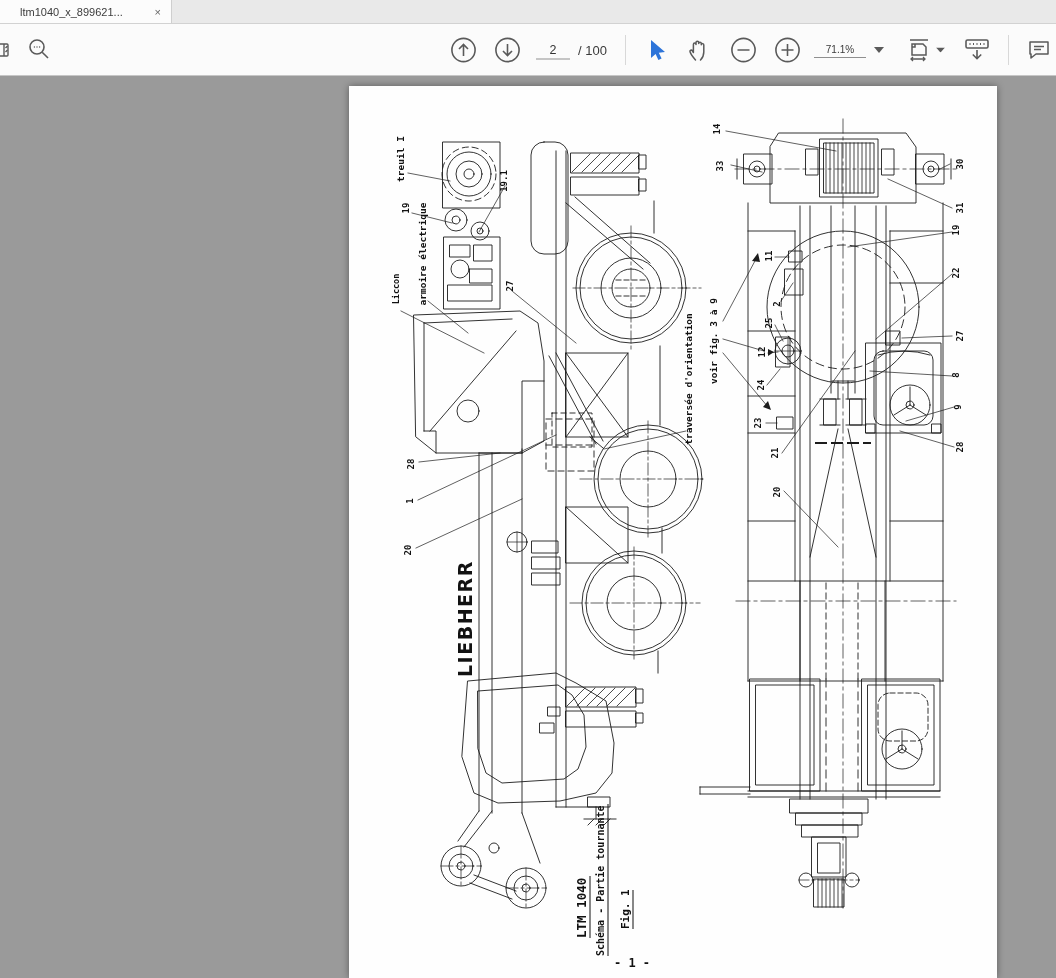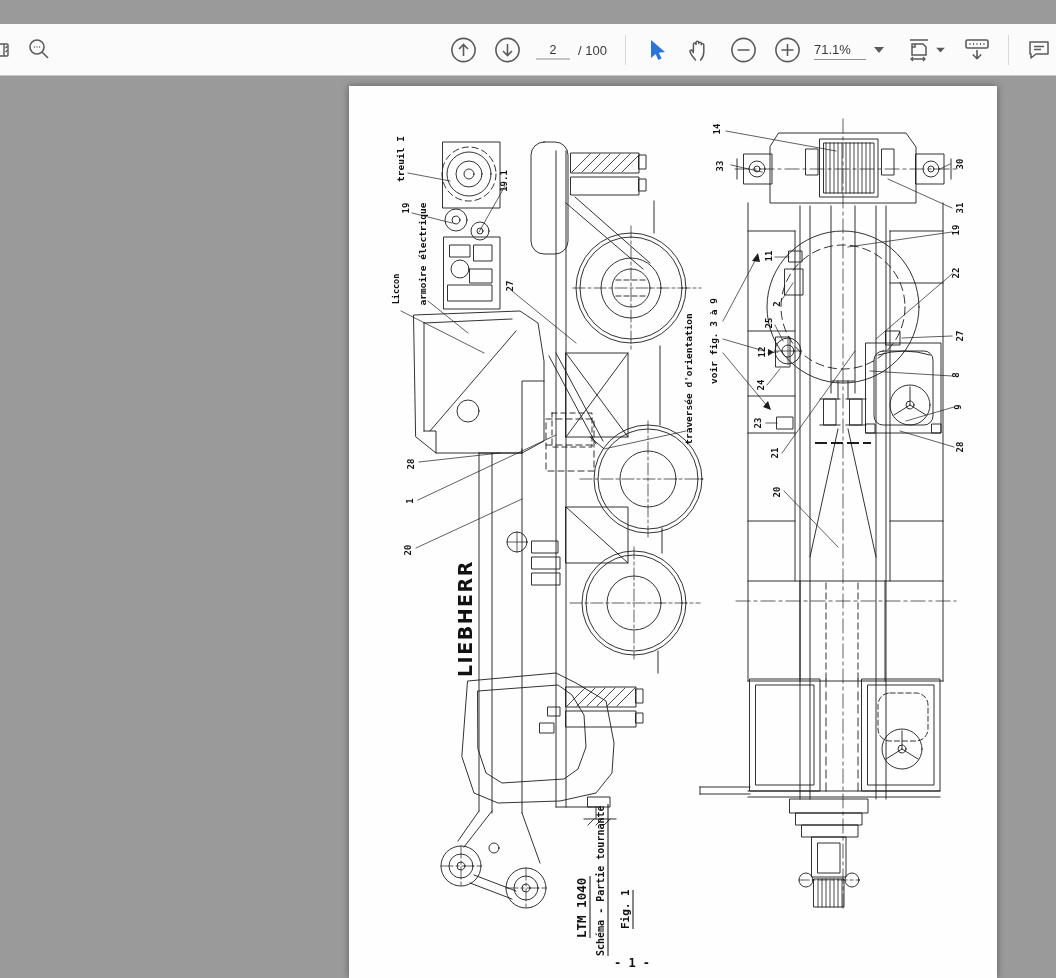--- a/index.html
+++ b/index.html
@@ -19,33 +19,39 @@
     border-bottom:1px solid #c6c6c6;}
   .tbtn{position:absolute;top:50%;transform:translateY(-50%);display:flex;
     align-items:center;justify-content:center;}
   .tb-sep{position:absolute;top:50%;transform:translateY(-50%);width:1px;height:30px;background:#d8d8d8;}
   .pg-input{position:absolute;top:50%;transform:translateY(-50%);left:536px;width:34px;
     border:none;border-bottom:1px solid #8f8f8f;background:transparent;text-align:center;
     font-size:12.5px;color:#333;font-family:"Liberation Sans",sans-serif;padding:2px 0;}
   .pg-total{position:absolute;top:50%;transform:translateY(-50%);left:578px;
     font-size:13px;color:#3a3a3a;}
   .zoom-val{position:absolute;top:50%;transform:translateY(-50%);left:814px;width:52px;
-    border-bottom:1px solid #8f8f8f;font-size:13px;color:#3a3a3a;padding:2px 0;}
+    border-bottom:1px solid #8f8f8f;font-size:10px;color:#3a3a3a;text-align:center;padding:2px 0;}
 
   
   .canvas{position:absolute;top:76px;left:0;right:0;bottom:0;background:#9a9a9a;}
   .pdf-page{position:absolute;left:349px;top:10px;width:648px;height:892px;background:#fefefe;
     box-shadow:0 0 7px rgba(0,0,0,.40);}
   svg text{user-select:none;}
 </style>
 </head>
 <body>
 
 <div class="app">
 
+  <div class="tabbar">
+    <div class="tab">
+      <span class="tab-title">ltm1040_x_899621...</span>
+      <span class="tab-close">×</span>
+    </div>
+  </div>
 
   <div class="toolbar">
 
     <div class="tbtn" style="left:-8px">
       <svg width="18" height="18" viewBox="0 0 18 18" fill="none" stroke="#5a5a5a" stroke-width="1.4">
         <rect x="2" y="3" width="14" height="12" rx="1"></rect>
           <path d="M12 3v12M13.5 7l2-2M13.5 11l2-2"></path>
       </svg>
     </div>
 

